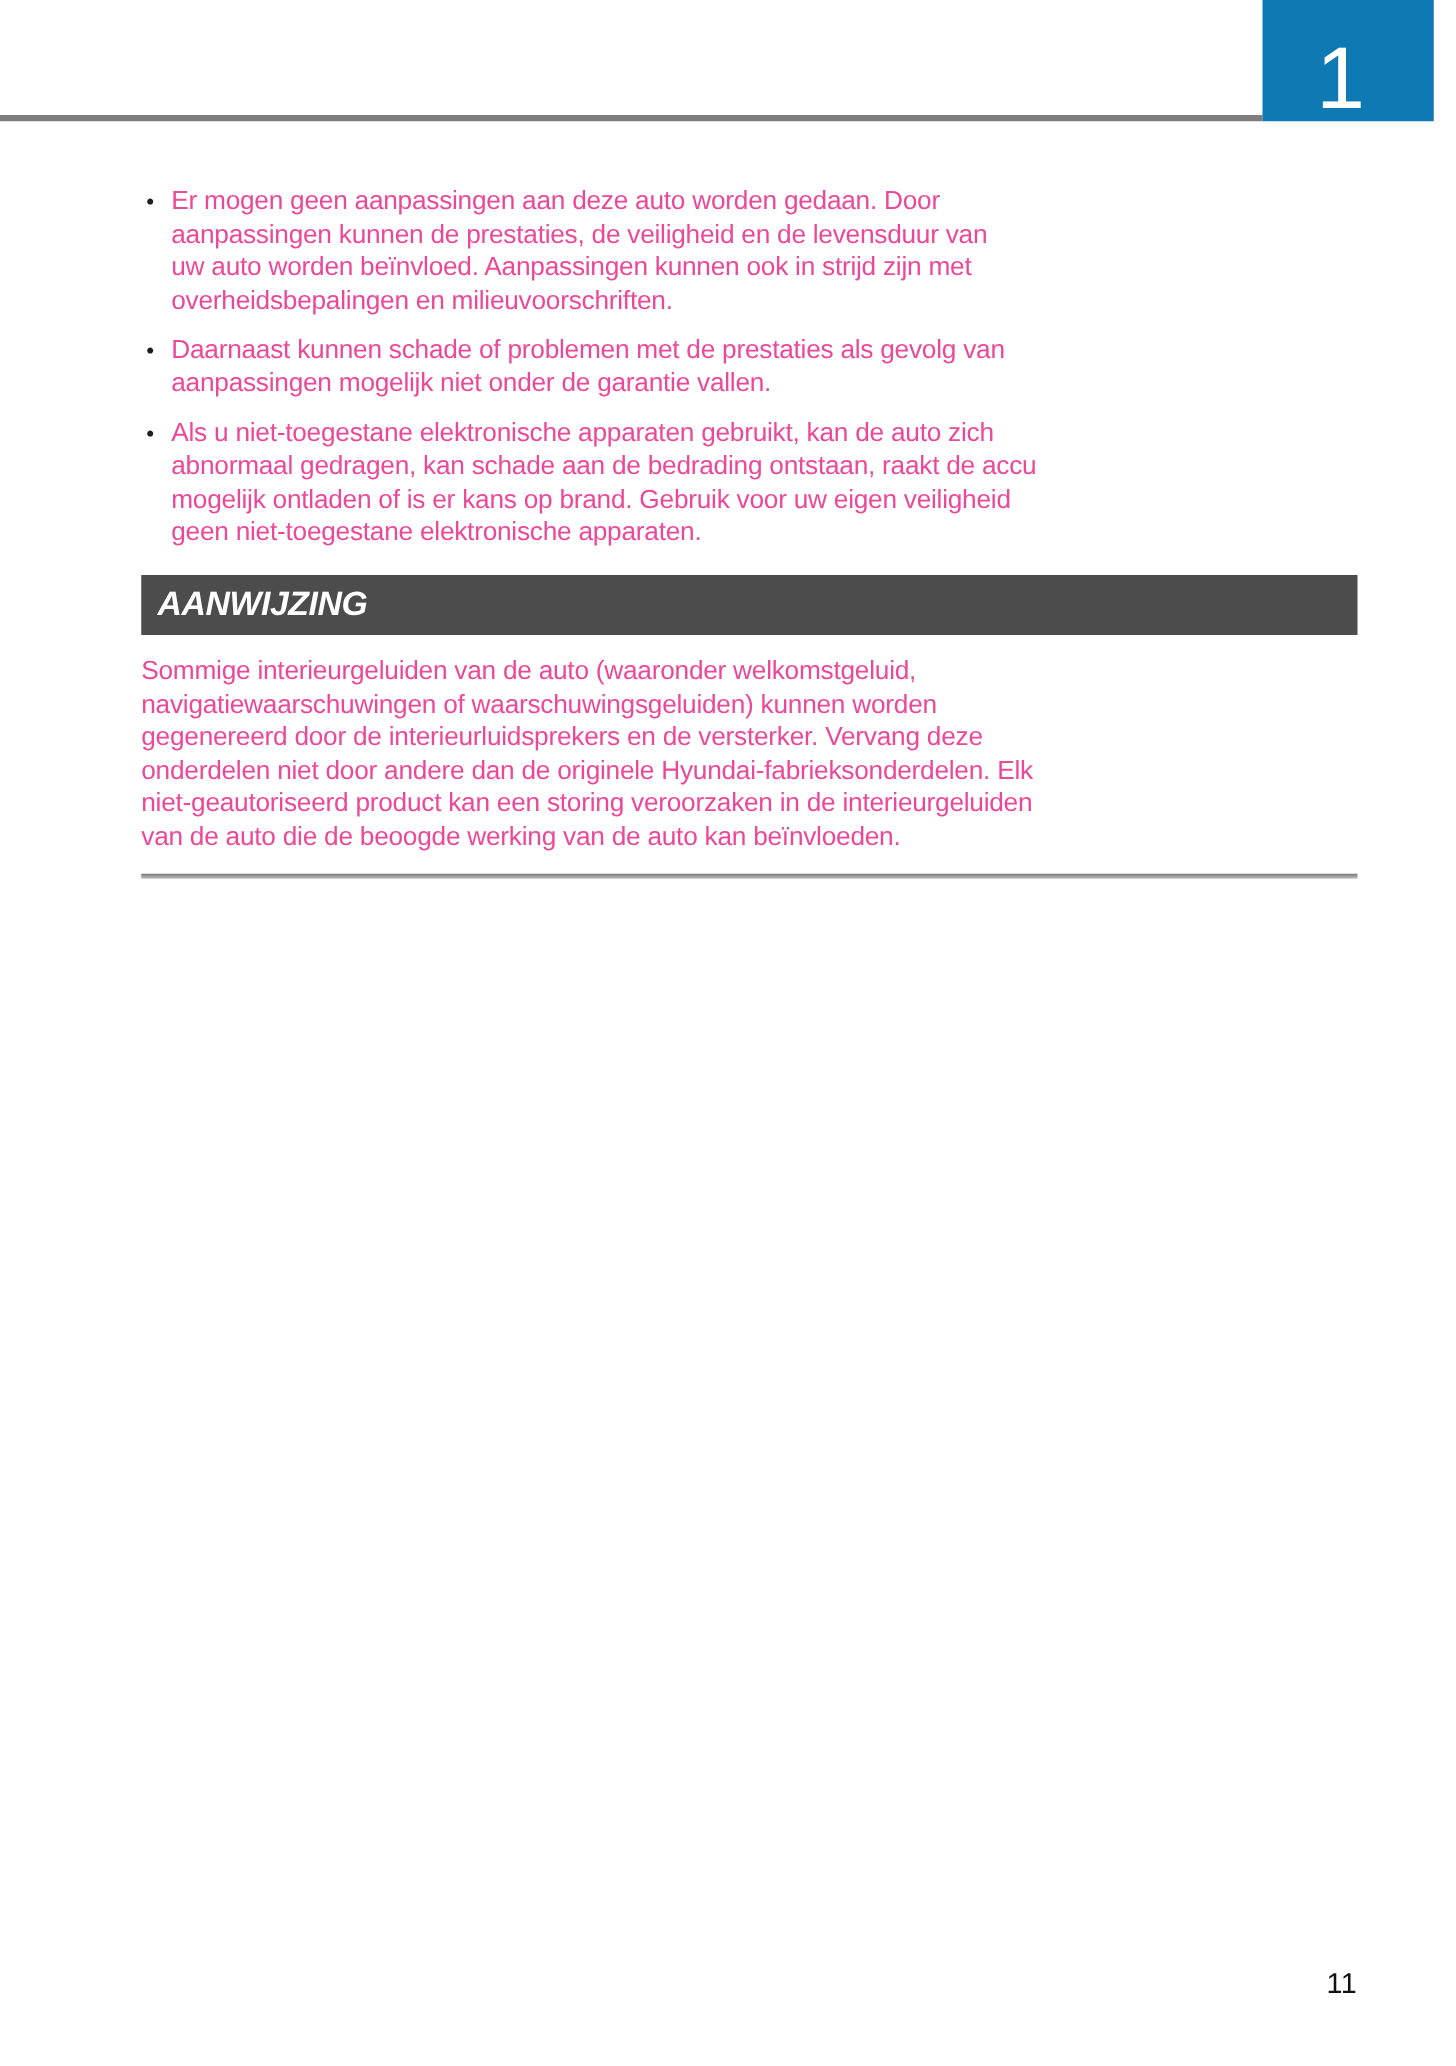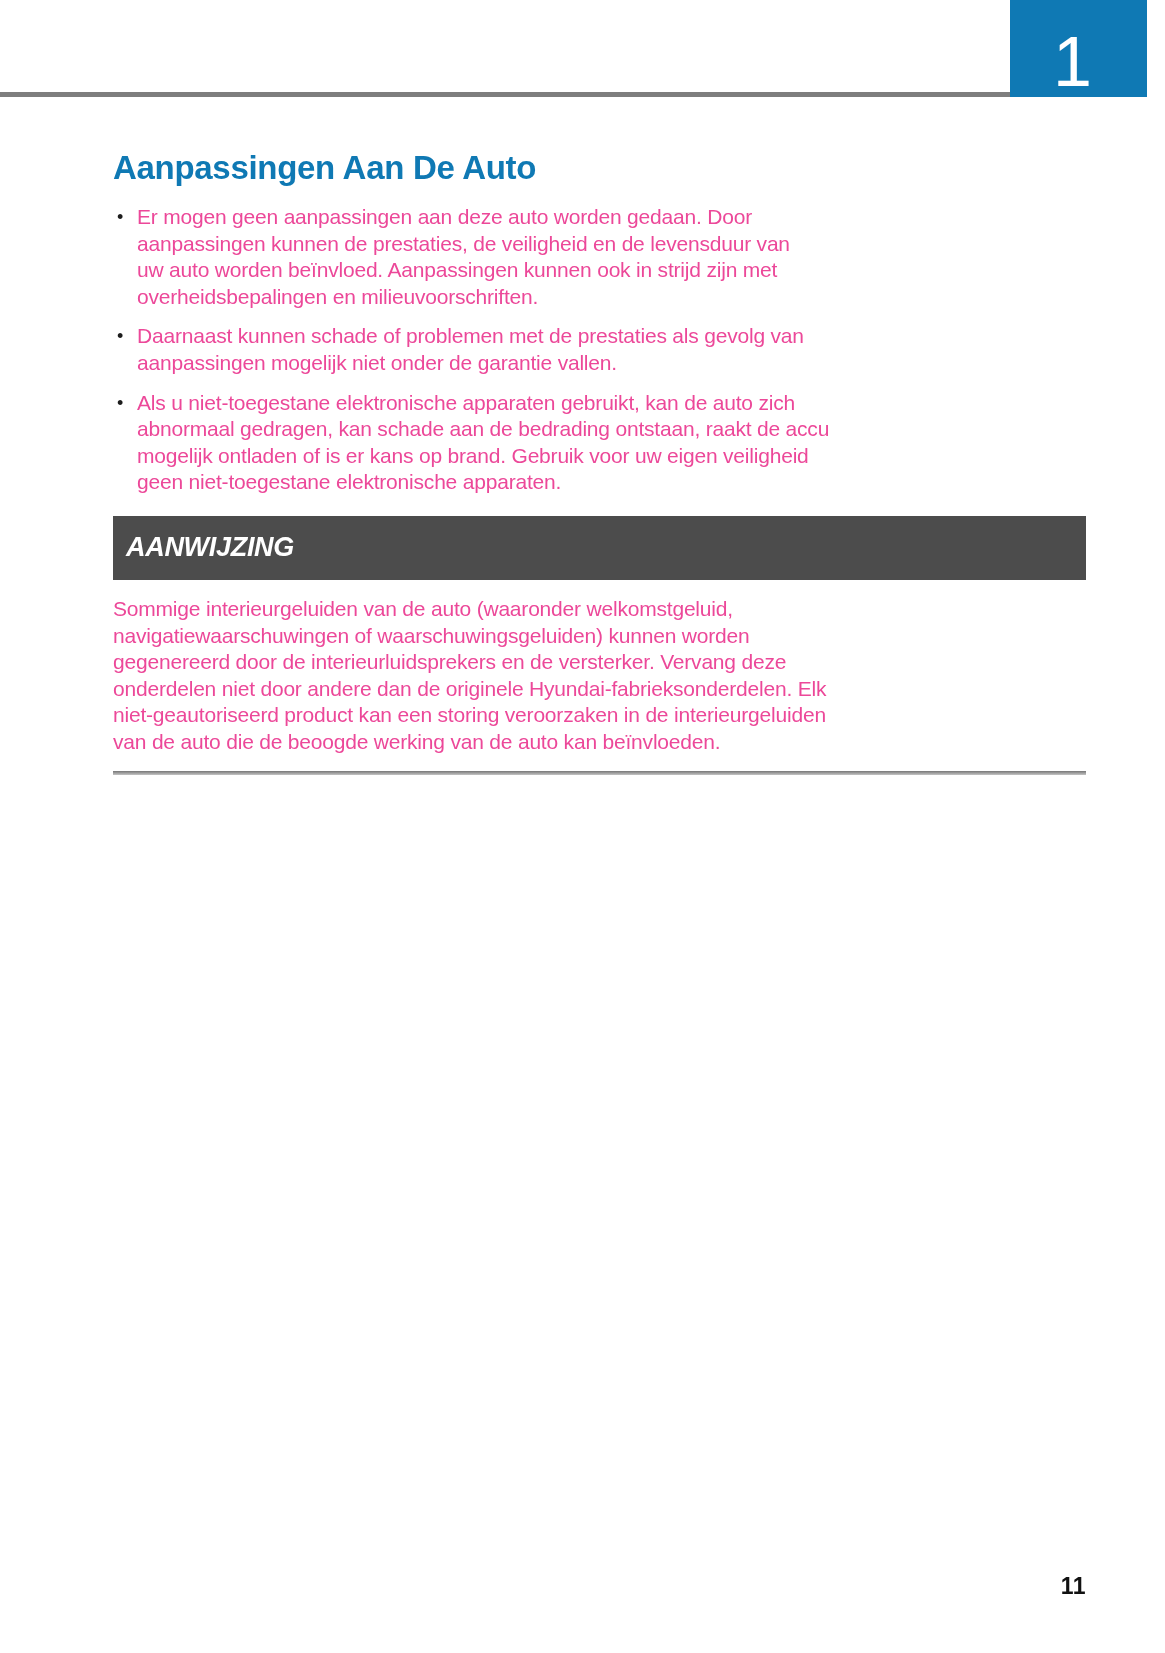--- a/index.html
+++ b/index.html
@@ -71,21 +71,21 @@
     color: #1d1d1d;
     font-size: 18px;
     line-height: 26.6px;
     padding-left: 4px;
   }
   .bullet-text { flex: 1; }
 
   
   .notice-banner {
     margin-top: 20px;
-    height: 64px;
+    height: 48px;
     background: #4c4c4c;
     display: flex;
     align-items: center;
     padding-left: 13px;
   }
   .notice-label {
     color: #ffffff;
     font-size: 27px;
     font-weight: 700;
     font-style: italic;
@@ -99,38 +99,37 @@
     background: linear-gradient(to bottom, #767676, #c4c4c4);
   }
 
   
   .page-number {
     position: absolute;
     top: 1573px;
     right: 79px;
     color: #111111;
     font-size: 23px;
-    font-weight: 700;
+    font-weight: 400;
     letter-spacing: 0.5px;
   }
 </style>
 </head>
 <body>
 
 <div class="page">
 
   <div class="header-rule"></div>
 
   <div class="chapter-tab">
     <span class="num">1</span>
   </div>
 
   <div class="content">
 
-    <h1 class="section-title">Aanpassingen Aan De Auto</h1>
 
     <div>
       <div class="bullet-item">
         <span class="bullet-dot">•</span>
         <span class="bullet-text body-text">Er mogen geen aanpassingen aan deze auto worden gedaan. Door
 aanpassingen kunnen de prestaties, de veiligheid en de levensduur van
 uw auto worden beïnvloed. Aanpassingen kunnen ook in strijd zijn met
 overheidsbepalingen en milieuvoorschriften.</span>
       </div>
       <div class="bullet-item">

